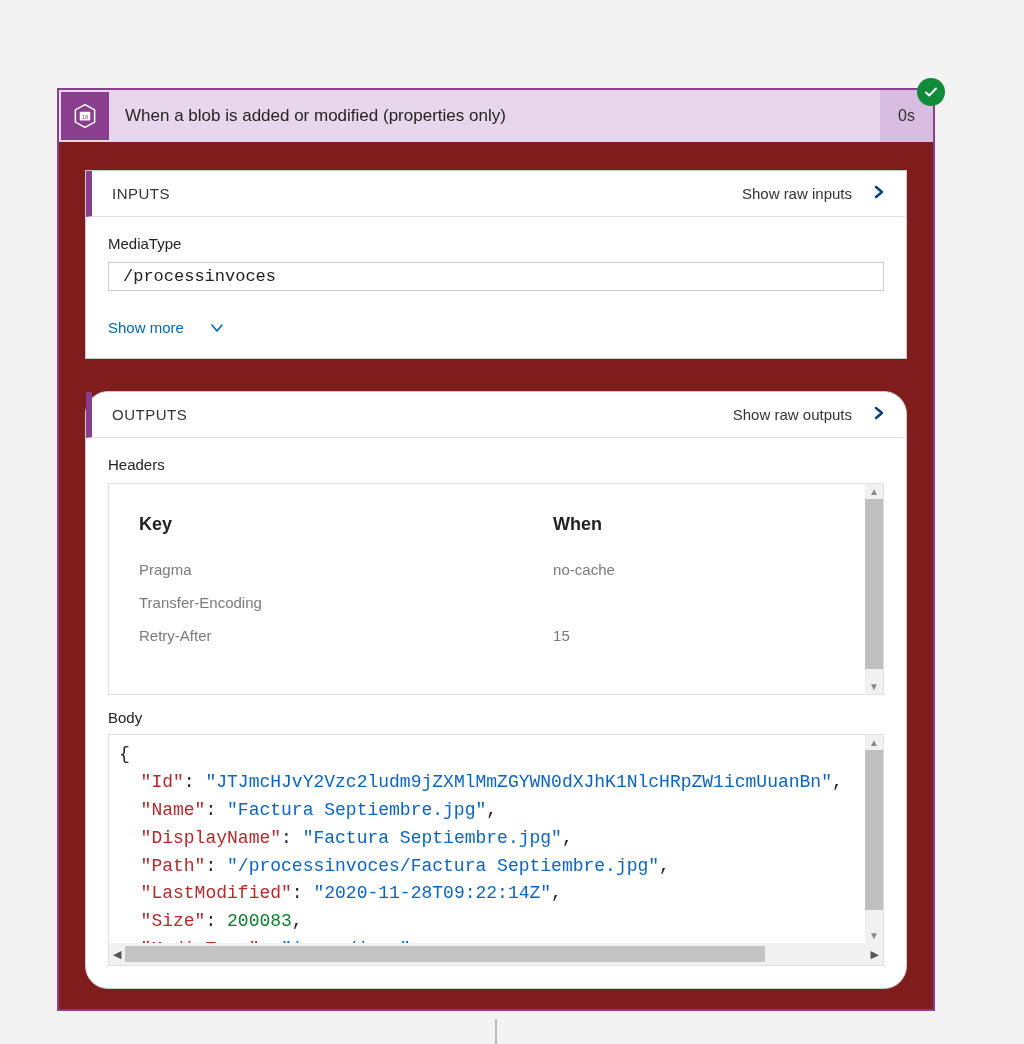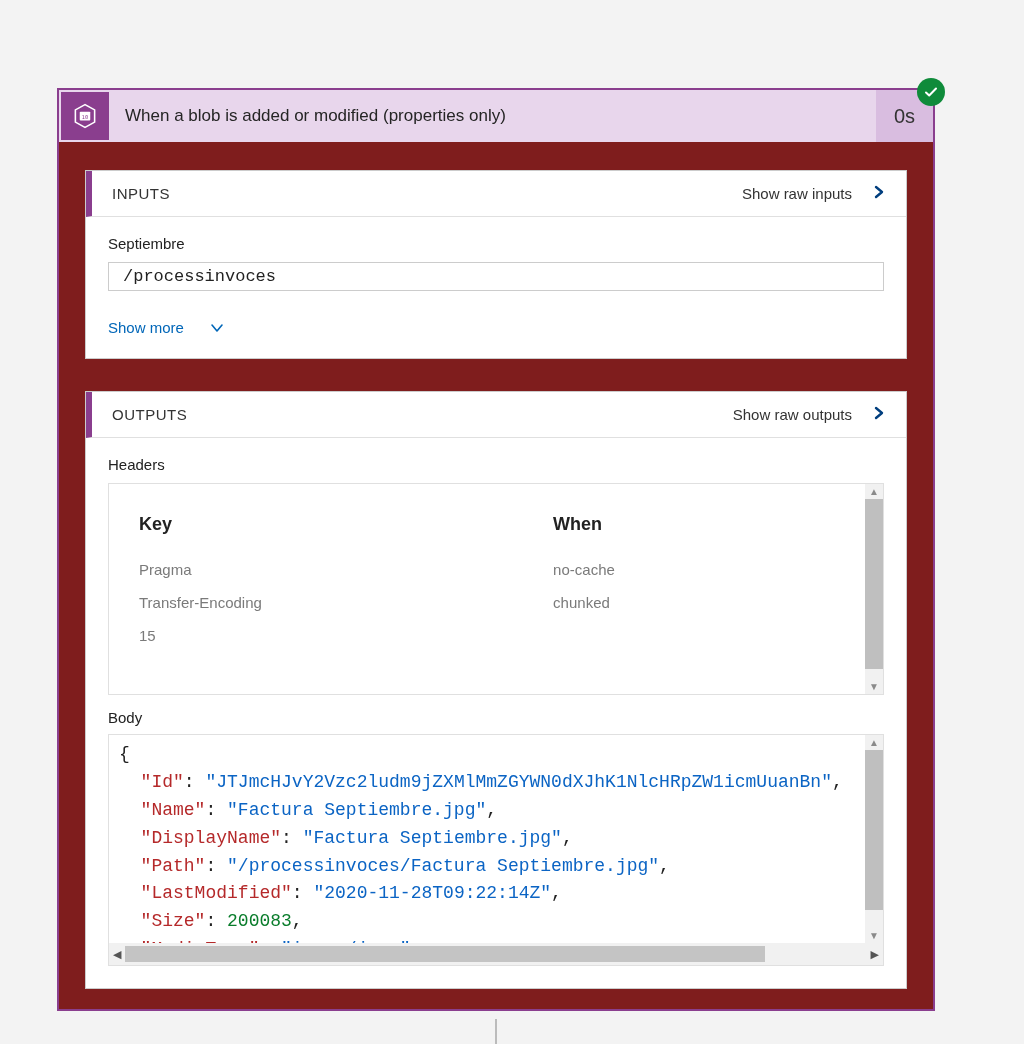--- a/index.html
+++ b/index.html
@@ -43,21 +43,21 @@
     padding: 0 14px;
     font-size: 17px;
     color: #252525;
   }
   .duration {
     background: #d9bde0;
     height: 100%;
     display: flex;
     align-items: center;
     padding: 18px 18px;
-    font-size: 20px;
+    font-size: 16px;
     color: #333;
   }
   .status-badge {
     position: absolute;
     right: -12px;
     top: -12px;
     width: 28px;
     height: 28px;
     border-radius: 50%;
     background: #0f8b3a;
@@ -67,21 +67,21 @@
   }
   .status-badge svg { width: 16px; height: 16px; }
   .card-body {
     padding: 28px 26px 20px 26px;
   }
   .panel {
     border: 1px solid #ccc;
     margin-bottom: 32px;
     background: #fff;
   }
-  .panel:last-child { margin-bottom: 0; }
+  .panel:last-child { margin-bottom: 0; border-radius: 23px; }
   .panel-header {
     display: flex;
     align-items: center;
     justify-content: space-between;
     border-left: 6px solid #8a3e8e;
     padding: 14px 20px 14px 20px;
     border-bottom: 1px solid #e0e0e0;
   }
   .panel-title {
     font-size: 15px;
@@ -247,21 +247,21 @@
         <div class="panel-action">
           <span>Show raw inputs</span>
           <span class="chev">
             <svg width="14" height="14" viewBox="0 0 14 14">
                 <path d="M4 2 L10 7 L4 12" stroke="#003e7e" stroke-width="2.4" fill="none" stroke-linecap="round" stroke-linejoin="round"></path>
               </svg>
           </span>
         </div>
       </div>
       <div class="panel-content">
-        <div class="field-label">Septiembre</div>
+        <div class="field-label">MediaType</div>
         <div class="field-value">/processinvoces</div>
         <div class="show-more">
           <span>Show more</span>
           <span class="chev-down">
             <svg width="14" height="10" viewBox="0 0 14 10">
                 <path d="M2 2 L7 8 L12 2" stroke="#0066b8" stroke-width="1.6" fill="none" stroke-linecap="round" stroke-linejoin="round"></path>
               </svg>
           </span>
         </div>
       </div>
@@ -287,23 +287,23 @@
             <div class="headers-row th">
               <div class="k">Key</div>
               <div class="v">When</div>
             </div>
             <div class="headers-row td">
               <div class="k">Pragma</div>
               <div class="v">no-cache</div>
             </div>
             <div class="headers-row td">
               <div class="k">Transfer-Encoding</div>
-              <div class="v">chunked</div>
             </div>
             <div class="headers-row td">
+              <div class="k">Retry-After</div>
               <div class="v">15</div>
             </div>
           </div>
           <div class="scroll-track">
             <div class="scroll-arrow">▲</div>
             <div class="scroll-thumb" style="height:170px;"></div>
             <div style="flex:1"></div>
             <div class="scroll-arrow">▼</div>
           </div>
         </div>

